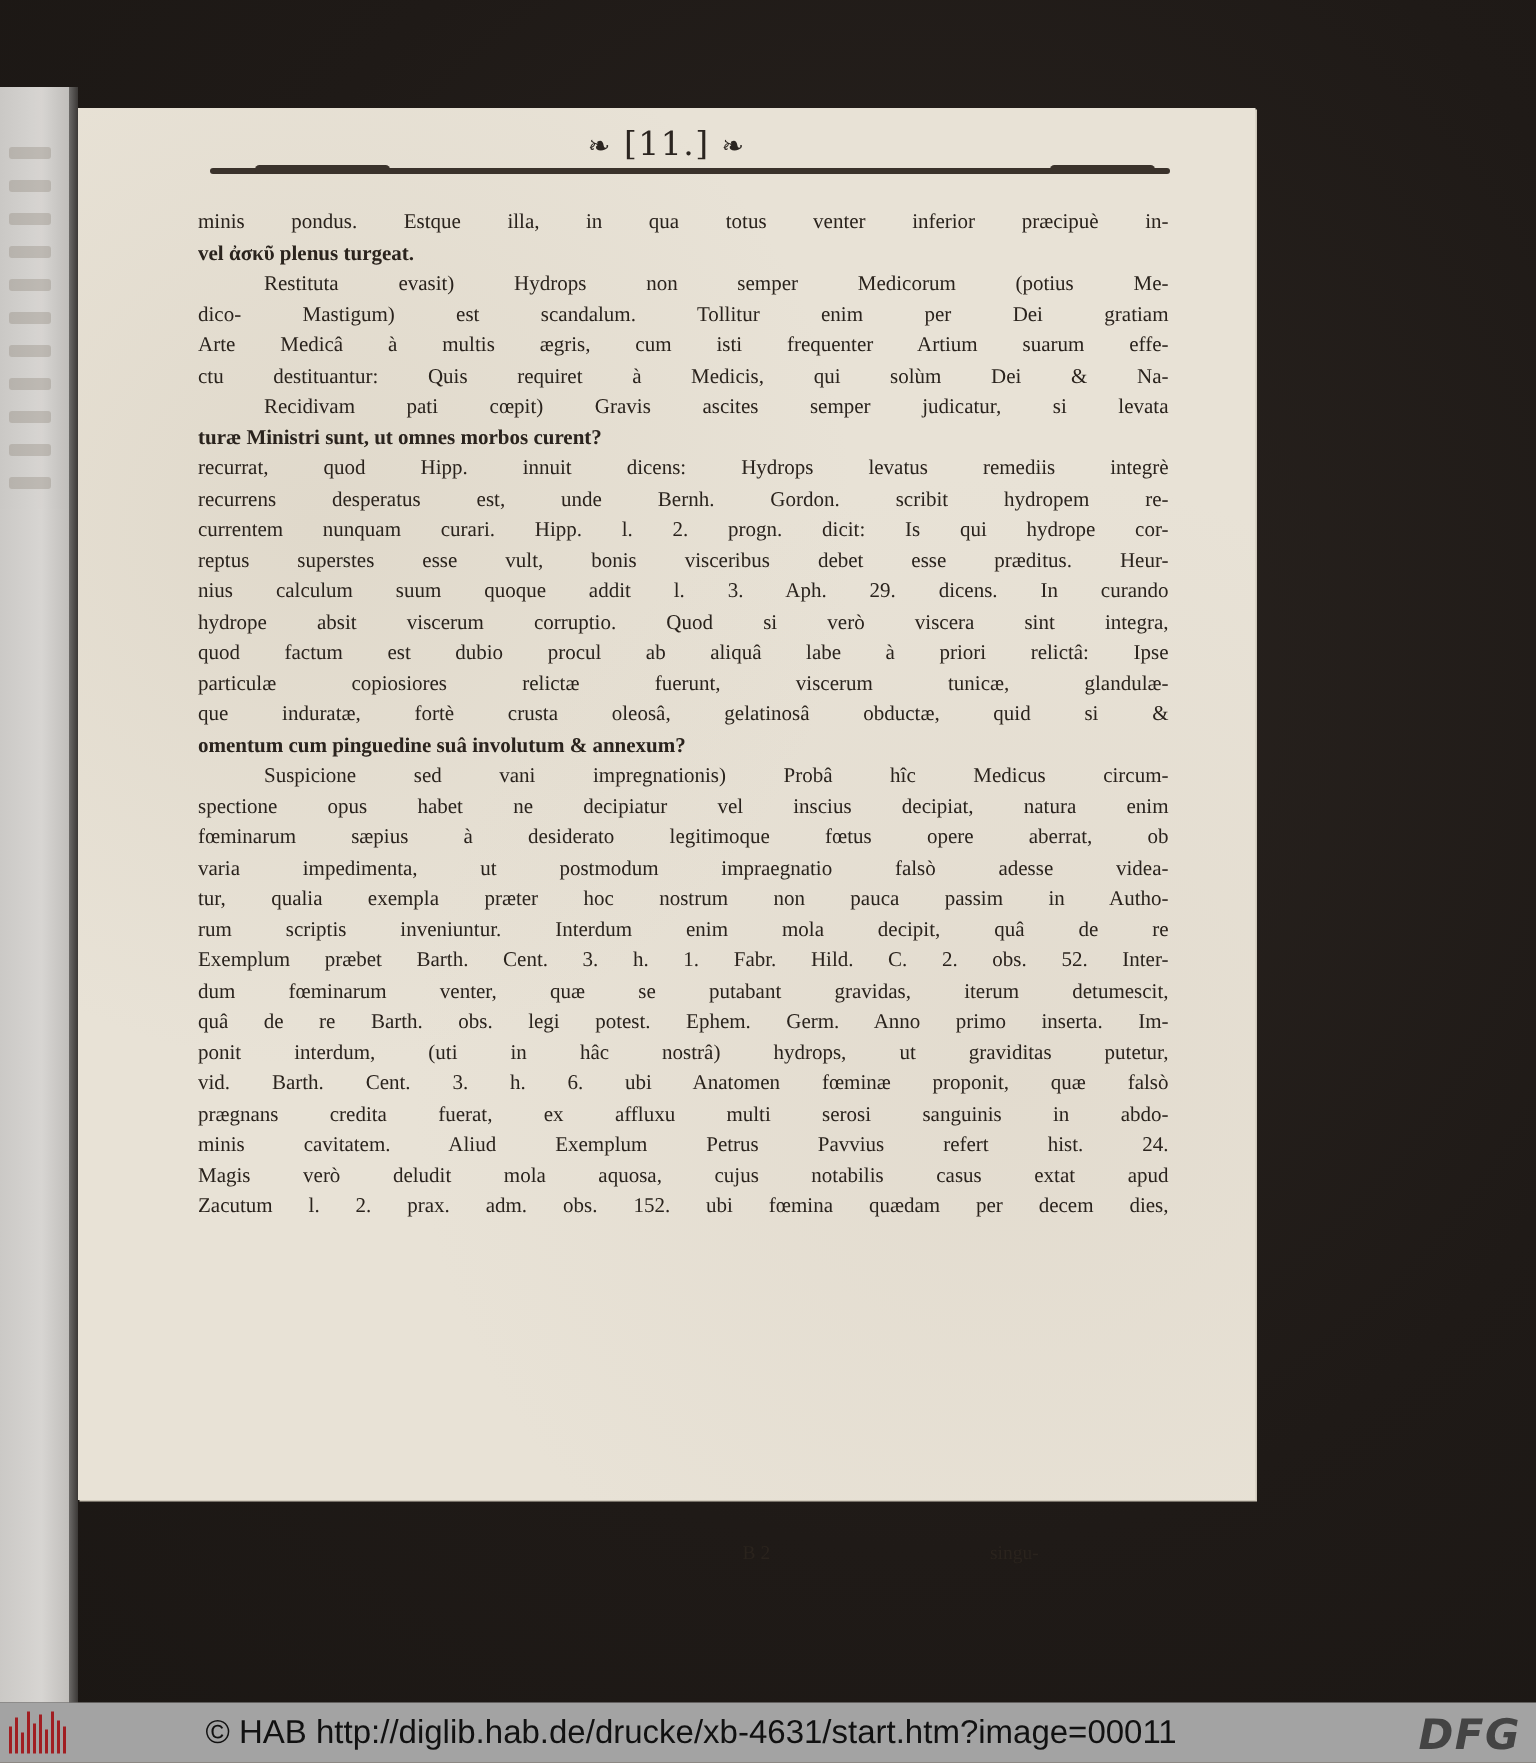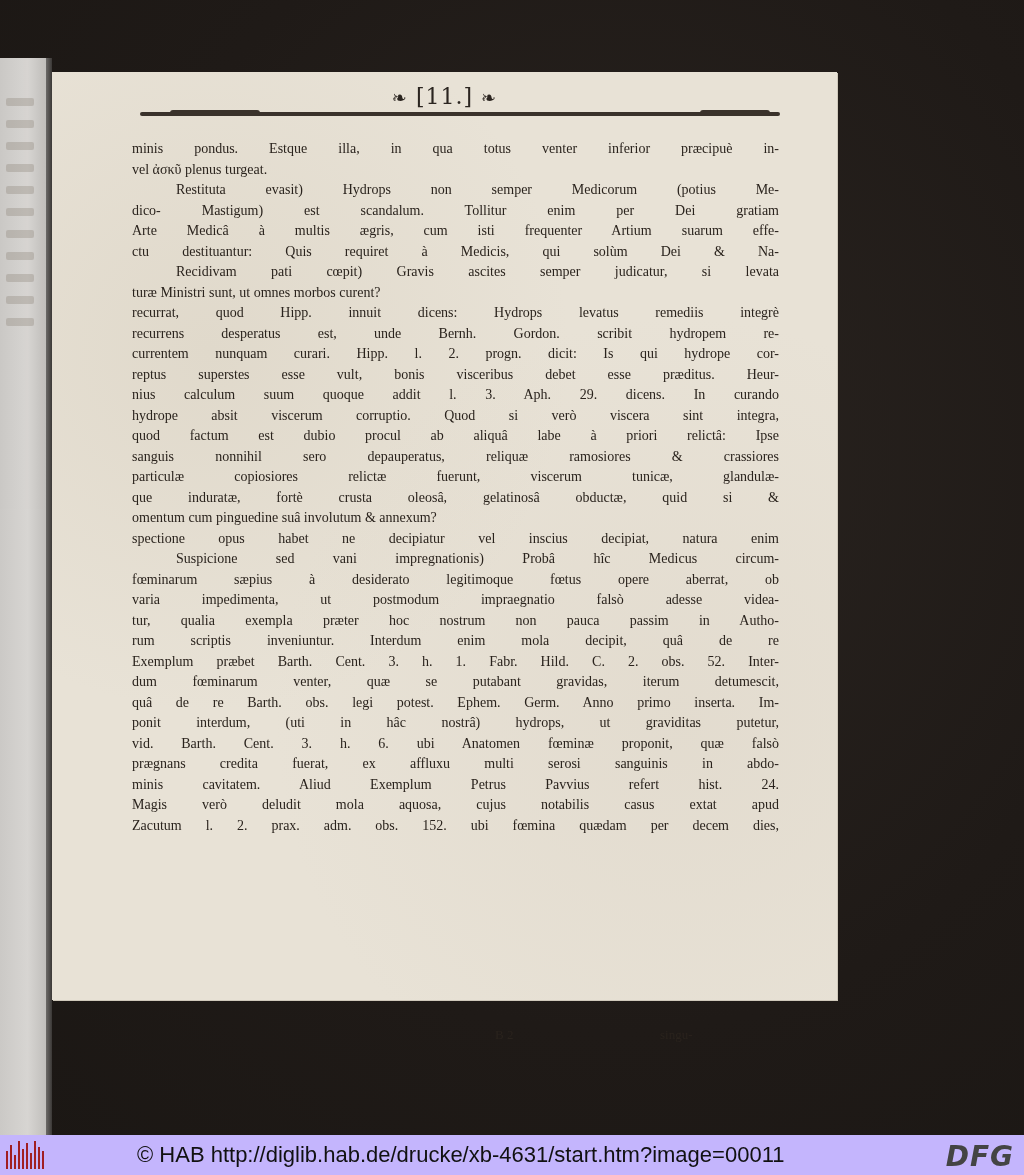--- a/index.html
+++ b/index.html
@@ -47,29 +47,29 @@
   }
   .header-rule::before { left:30px; width:90px; }
   .header-rule::after { right:10px; width:70px; }
   .text {
     position:absolute; left:80px; top:67px; width:647px;
     font-family:"Liberation Serif", serif;
     font-size:14px; line-height:20.5px; color:#2a231d;
     text-align:justify;
   }
   .line { display:block; white-space:nowrap; text-align-last:justify; text-align:justify; height:20.5px; overflow:visible; }
-  .line.last { text-align-last:left; }
+  .line.last { text-align-last:left;font-weight:bold; }
   .line.indent { padding-left:44px; }
   .sig {
     position:absolute; top:955px; font-family:"Liberation Serif", serif;
     font-size:13px; color:#2a231d;
   }
   .footer {
     position:absolute; left:0; top:1135px; width:1024px; height:40px;
-    background:#c4b5fd;
+    background:#a3a3a3;
   }
   .footer-logo-left {
     position:absolute; left:6px; top:6px; width:42px; height:28px;
   }
   .footer-logo-left span {
     position:absolute; bottom:0; width:2px; background:#a11e22;
   }
   .footer-text {
     position:absolute; left:137px; top:7px; font-family:"Liberation Sans", sans-serif;
     font-size:22px; color:#111;
@@ -116,26 +116,25 @@
     <span class="line">ctu destituantur:  Quis requiret à Medicis,  qui solùm Dei &amp; Na-</span>
     <span class="line indent">Recidivam pati cœpit) Gravis ascites semper judicatur,  si levata</span>
     <span class="line last">turæ Ministri sunt, ut omnes morbos curent?</span>
     <span class="line">recurrat, quod Hipp. innuit dicens:  Hydrops levatus remediis integrè</span>
     <span class="line">recurrens desperatus est, unde Bernh. Gordon. scribit hydropem re-</span>
     <span class="line">currentem nunquam curari. Hipp. l. 2. progn. dicit: Is qui hydrope cor-</span>
     <span class="line">reptus superstes esse vult,  bonis visceribus debet esse præditus. Heur-</span>
     <span class="line">nius calculum suum quoque addit l. 3. Aph. 29. dicens.  In curando</span>
     <span class="line">hydrope absit viscerum corruptio.  Quod si verò viscera sint integra,</span>
     <span class="line">quod factum est dubio procul ab aliquâ labe à priori relictâ:  Ipse</span>
-    <span class="line">sanguis nonnihil sero depauperatus,  reliquæ ramosiores &amp; crassiores</span>
     <span class="line">particulæ copiosiores relictæ fuerunt,  viscerum tunicæ,  glandulæ-</span>
     <span class="line">que induratæ,  fortè crusta oleosâ,  gelatinosâ obductæ,  quid si &amp;</span>
     <span class="line last">omentum cum pinguedine suâ involutum &amp; annexum?</span>
+    <span class="line indent">Suspicione sed vani impregnationis) Probâ hîc Medicus circum-</span>
     <span class="line">spectione opus habet ne decipiatur vel inscius decipiat,  natura enim</span>
-    <span class="line indent">Suspicione sed vani impregnationis) Probâ hîc Medicus circum-</span>
     <span class="line">fœminarum sæpius à desiderato legitimoque fœtus opere aberrat,  ob</span>
     <span class="line">varia impedimenta,  ut postmodum impraegnatio falsò adesse videa-</span>
     <span class="line">tur,  qualia exempla præter hoc nostrum non pauca passim in Autho-</span>
     <span class="line">rum scriptis inveniuntur.   Interdum enim mola decipit,  quâ de re</span>
     <span class="line">Exemplum præbet Barth. Cent. 3. h. 1. Fabr. Hild. C. 2. obs. 52.  Inter-</span>
     <span class="line">dum fœminarum venter, quæ se putabant gravidas, iterum detumescit,</span>
     <span class="line">quâ de re Barth. obs. legi potest. Ephem. Germ. Anno primo inserta.  Im-</span>
     <span class="line">ponit interdum,  (uti in hâc nostrâ) hydrops,  ut graviditas putetur,</span>
     <span class="line">vid. Barth. Cent. 3. h. 6. ubi Anatomen fœminæ proponit,  quæ falsò</span>
     <span class="line">prægnans credita fuerat,  ex affluxu multi serosi sanguinis in abdo-</span>

